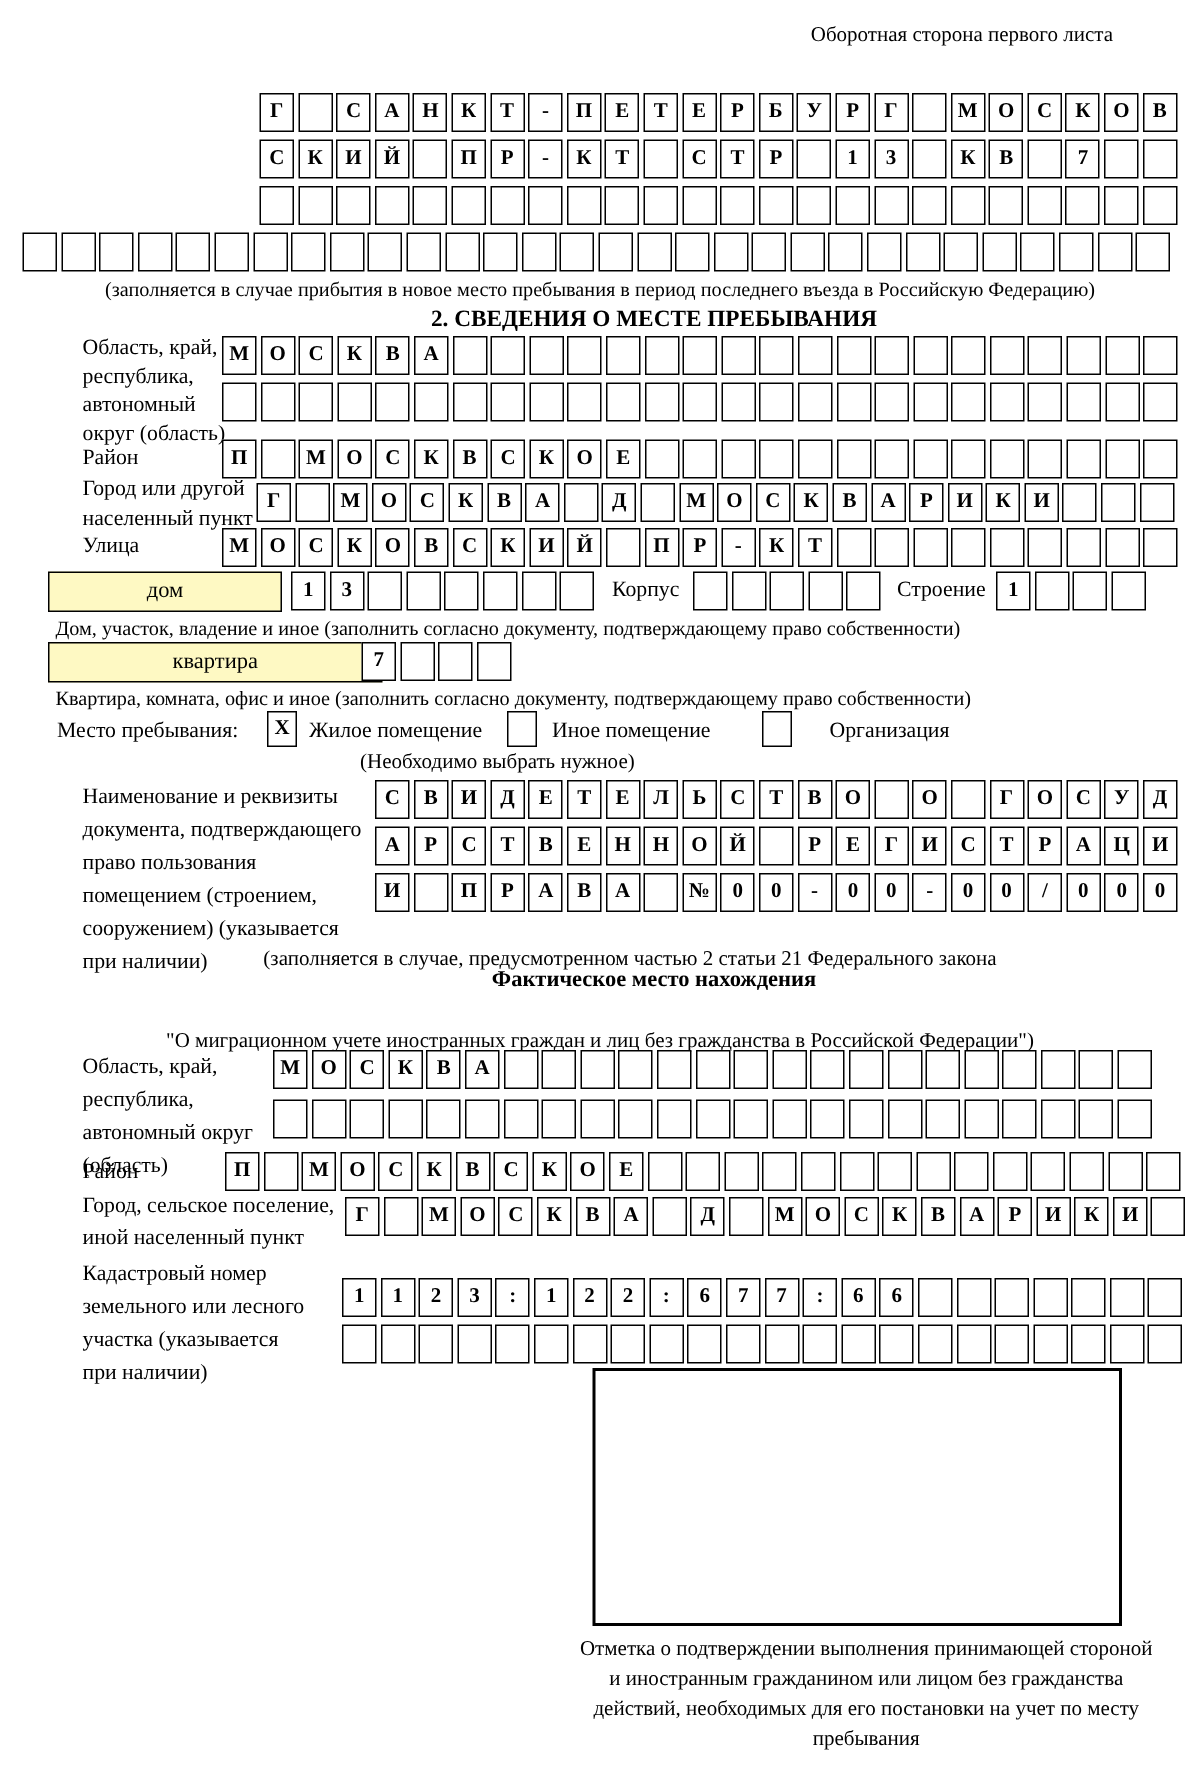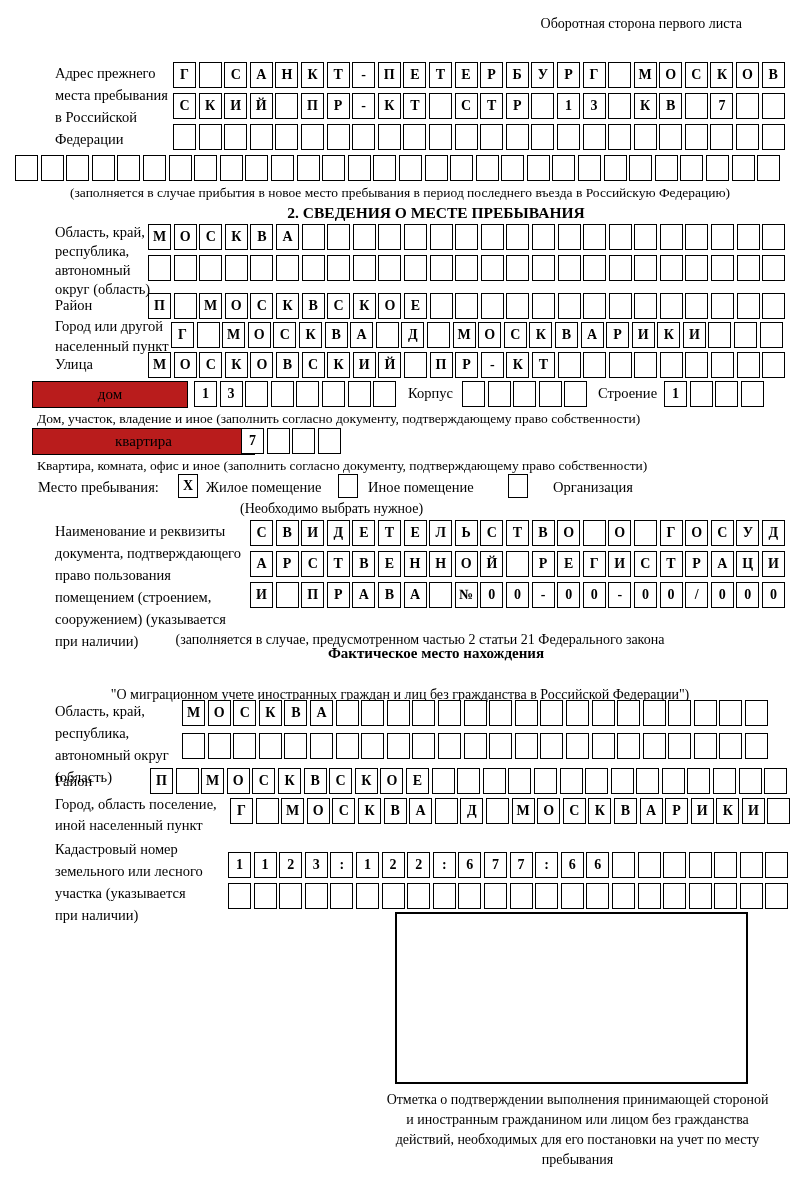--- a/index.html
+++ b/index.html
@@ -7,42 +7,36 @@
        font-family:"Liberation Serif","DejaVu Serif",serif;}
   .page{position:relative;width:800px;height:1180px;overflow:hidden;background:#fff;}
   .abs{position:absolute;}
   .lbl{font-size:14.5px;line-height:22px;white-space:nowrap;}
   .lbl19 div{line-height:19px;}
   .cellrow{display:flex;}
   .cell{box-sizing:border-box;width:23px;height:26px;margin-right:2.6px;
         border:1.6px solid #000;display:flex;align-items:center;justify-content:center;
         font-size:14px;font-weight:bold;background:#fff;flex:0 0 auto;}
   .wbox{box-sizing:border-box;height:27px;border:1.6px solid #000;display:flex;
-        align-items:center;justify-content:center;font-size:15px;background:#b91c1c;}
+        align-items:center;justify-content:center;font-size:15px;background:#fef9c3;}
   .chk{box-sizing:border-box;width:20px;height:24px;border:1.6px solid #000;display:flex;
        align-items:center;justify-content:center;font-size:14px;font-weight:bold;background:#fff;}
   .cap{font-size:13.5px;white-space:nowrap;}
   .center{left:0;width:800px;text-align:center;}
   .title{font-weight:bold;font-size:15.5px;padding-left:36px;}
   .note{font-size:14px;}
   .stampbox{box-sizing:border-box;border:2px solid #000;background:#fff;}
 </style>
 </head>
 <body>
 
 <div class="page">
 
   <div class="abs note" style="top:16px;right:58px;margin-left:24px;">Оборотная сторона первого листа</div>
 
-  <div class="abs lbl" style="top:62px;left:55px;">
-    <div>Адрес прежнего</div>
-    <div>места пребывания</div>
-    <div>в Российской</div>
-    <div>Федерации</div>
-  </div>
   <div class="abs cellrow" style="top:62px;left:173px;">
       <div class="cell">Г</div>
       <div class="cell"></div>
       <div class="cell">С</div>
       <div class="cell">А</div>
       <div class="cell">Н</div>
       <div class="cell">К</div>
       <div class="cell">Т</div>
       <div class="cell">-</div>
       <div class="cell">П</div>
@@ -508,21 +502,21 @@
       <div class="cell"></div>
       <div class="cell"></div>
       <div class="cell"></div>
       <div class="cell"></div>
       <div class="cell"></div>
       <div class="cell"></div>
       <div class="cell"></div>
     </div>
 
   <div class="abs lbl" style="top:794px;left:55px;line-height:21px;">
-    <div>Город, область поселение,</div>
+    <div>Город, сельское поселение,</div>
     <div>иной населенный пункт</div>
   </div>
   <div class="abs cellrow" style="top:798px;left:230px;">
       <div class="cell">Г</div>
       <div class="cell"></div>
       <div class="cell">М</div>
       <div class="cell">О</div>
       <div class="cell">С</div>
       <div class="cell">К</div>
       <div class="cell">В</div>

